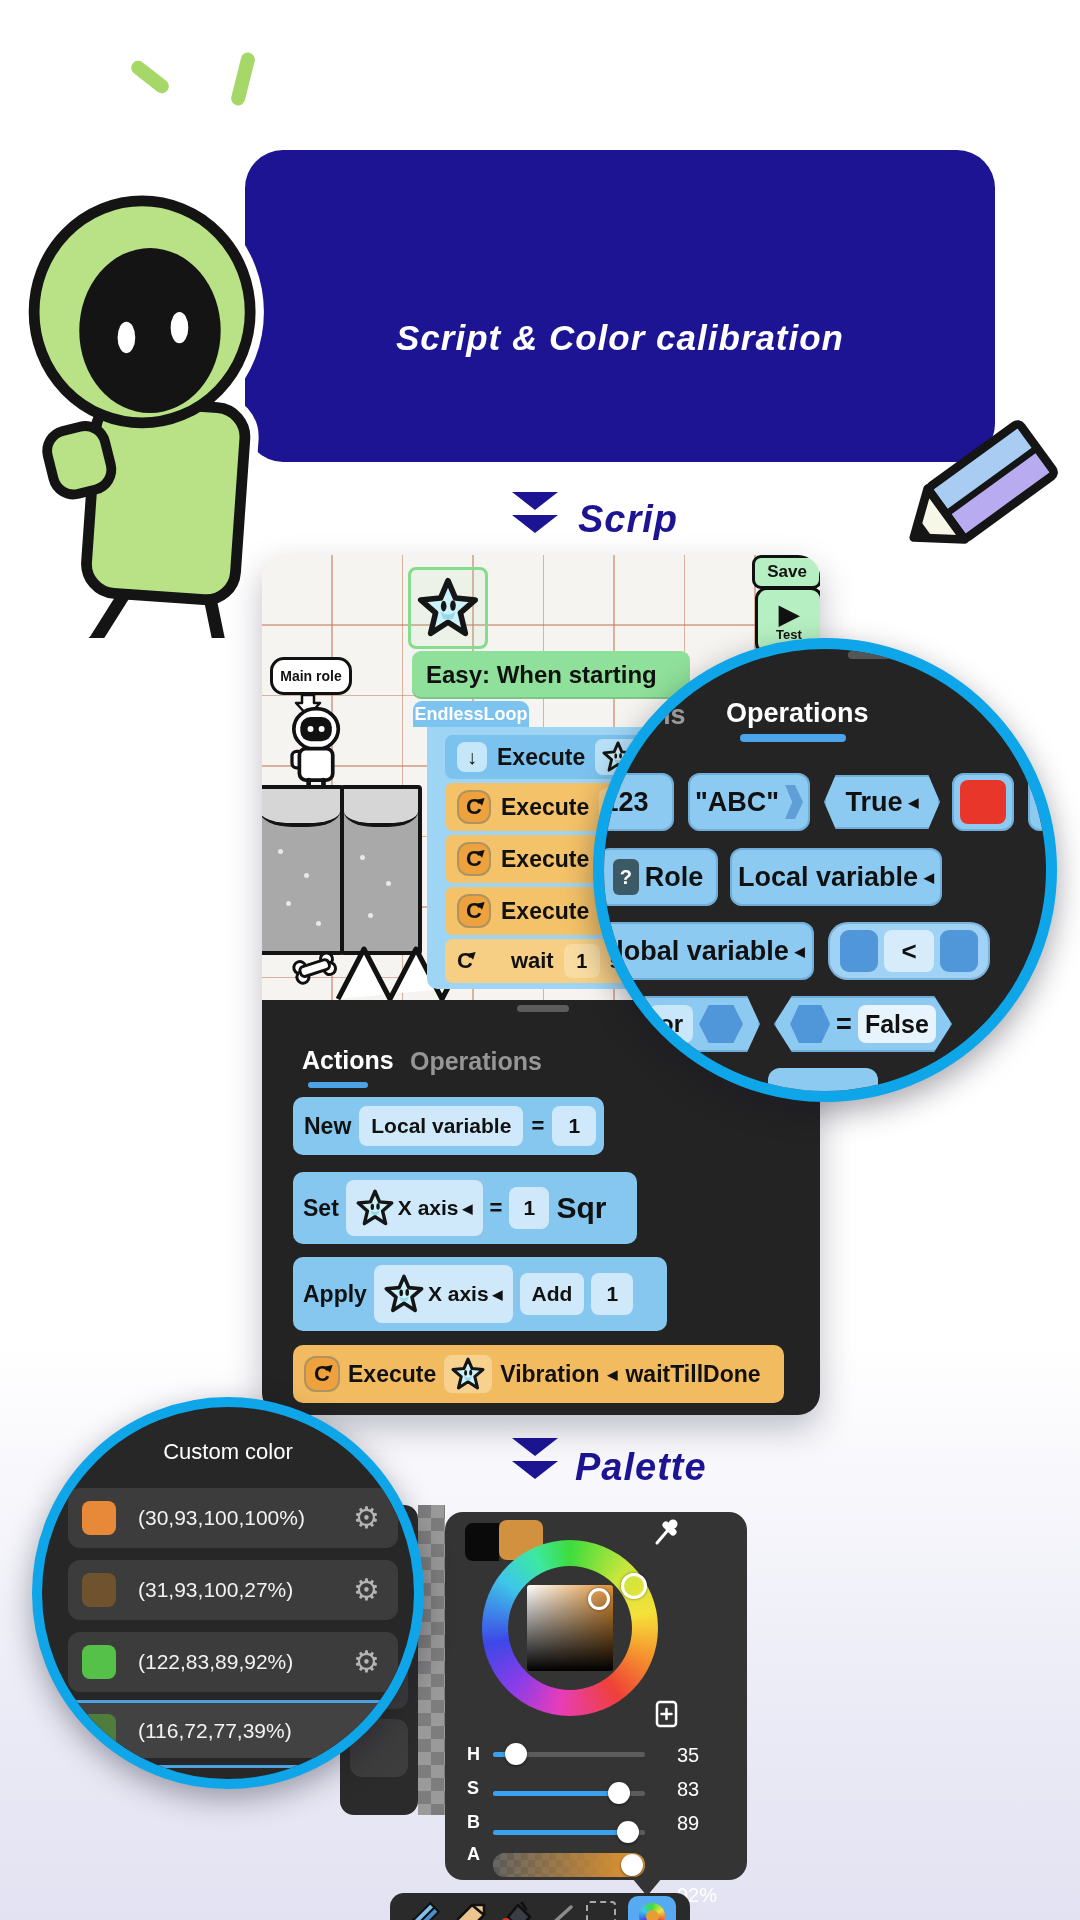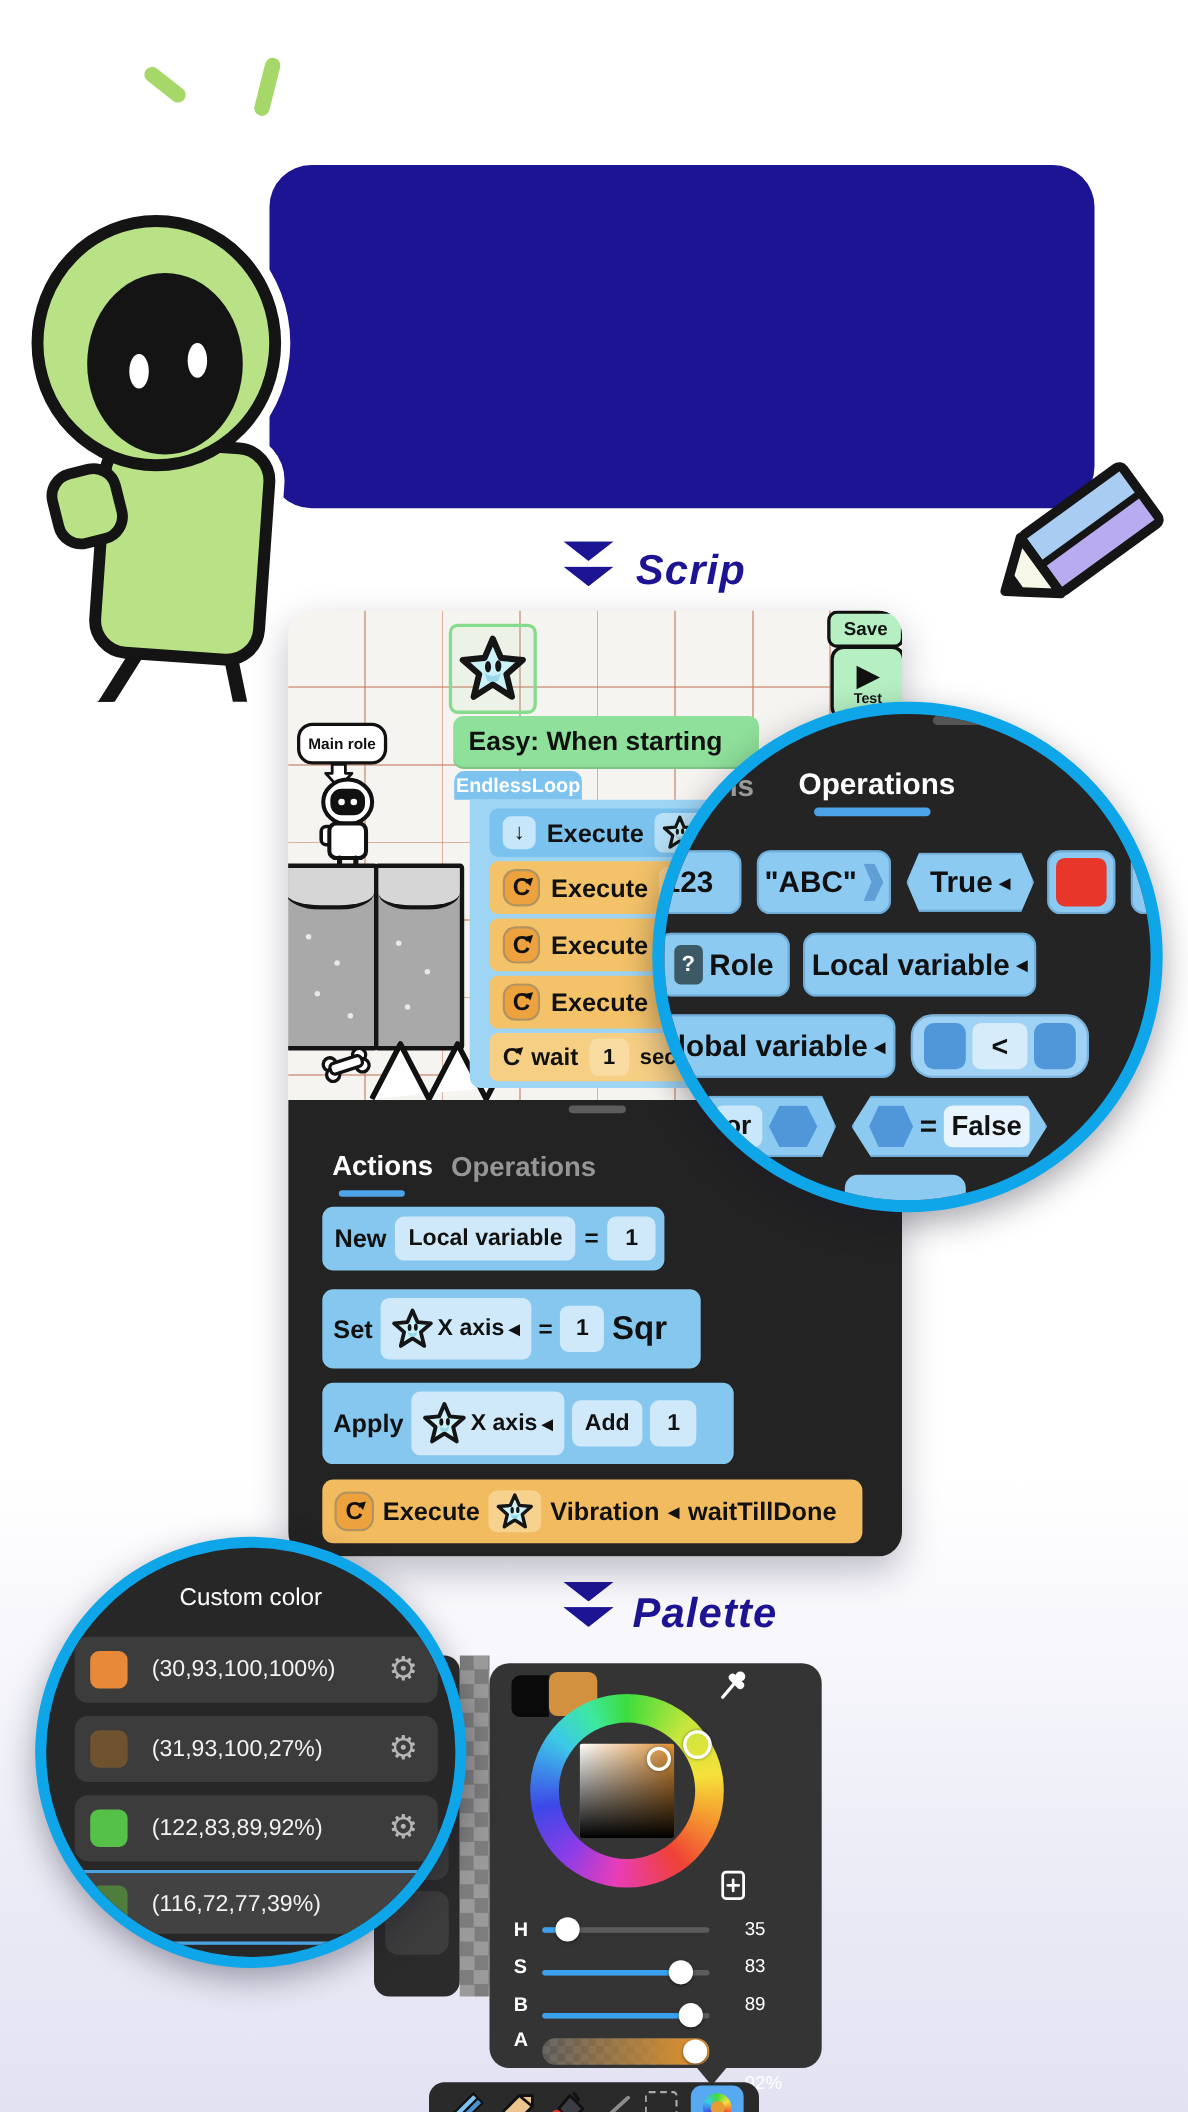--- a/index.html
+++ b/index.html
@@ -68,21 +68,21 @@
   
   .cc-row{background:#3c3c3c;border-radius:12px;display:flex;align-items:center;color:#fff;}
   .cc-label{font-size:21px;color:#f2f2f2;}
   .sw{width:34px;height:34px;border-radius:8px;}
   .gear{color:#b5b5b5;font-size:30px;line-height:1;}
   .blue-line{background:#4aa3e0;height:3px;}
   
   .checker{background-image:conic-gradient(#9a9a9a 90deg,#7d7d7d 0 180deg,#9a9a9a 0 270deg,#7d7d7d 0);background-size:26px 26px;}
   .panel{background:#343434;border-radius:18px;}
   .slider-label{color:#fff;font-size:18px;font-weight:600;}
-  .slider-val{color:#fff;font-size:17px;}
+  .slider-val{color:#fff;font-size:20px;}
   .track{height:5px;border-radius:3px;background:#5c5c5c;position:relative;}
   .track .fill{position:absolute;left:0;top:0;bottom:0;background:#3aa0f0;border-radius:3px;}
   .knob{position:absolute;width:22px;height:22px;background:#fff;border-radius:50%;top:-9px;box-shadow:0 1px 3px rgba(0,0,0,.5);}
   .atrack{height:24px;border-radius:12px;position:relative;overflow:hidden;
           background-image:conic-gradient(#8c8c8c 90deg,#6f6f6f 0 180deg,#8c8c8c 0 270deg,#6f6f6f 0);background-size:14px 14px;}
   .atrack .grad{position:absolute;inset:0;background:linear-gradient(to right,rgba(70,70,70,.55),#d89030 88%);}
   .atrack .knob{top:1px;}
   .toolbar{background:#2a2a2a;border-radius:14px 14px 0 0;}
   .tool-active{background:#57a9f2;border-radius:10px;display:flex;align-items:center;justify-content:center;}
   .wheelmini{width:26px;height:26px;border-radius:50%;background:conic-gradient(#3ddc3d,#f5e13a,#ef4136,#e83db8,#3d48e8,#3dc8e8,#3ddc3d);display:flex;align-items:center;justify-content:center;}
@@ -94,20 +94,21 @@
   .tail{width:0;height:0;border-left:15px solid transparent;border-right:15px solid transparent;border-top:18px solid #343434;}
   .dash-rect{border:2.5px dashed #a9a9a9;border-radius:4px;}
 </style>
 </head>
 <body>
 
 <div class="abs sparkle" style="left:128px;top:70px;width:44px;height:14px;transform:rotate(38deg);"></div>
 <div class="abs sparkle" style="left:236px;top:52px;width:14px;height:54px;transform:rotate(14deg);"></div>
 
 <div class="abs banner">
+  <div class="abs banner-sub">Script &amp; Color calibration</div>
 </div>
 
 <svg class="abs" style="left:6px;top:88px;z-index:3;" width="286" height="550" viewBox="0 0 290 560">
   <g stroke-linejoin="round">
     <rect x="86" y="322" width="152" height="196" rx="30" fill="#b9e186" stroke="#fff" stroke-width="28" transform="rotate(4 162 420)"></rect>
     <ellipse cx="138" cy="228" rx="110" ry="113" fill="#b9e186" stroke="#fff" stroke-width="28"></ellipse>
     <path d="M122 512 L88 566" stroke="#141414" stroke-width="13" fill="none" stroke-linecap="round"></path>
     <path d="M92 562 q-26 18 -50 14" stroke="#141414" stroke-width="13" fill="none" stroke-linecap="round"></path>
     <ellipse cx="44" cy="578" rx="17" ry="8" fill="#141414" transform="rotate(-12 44 578)"></ellipse>
     <path d="M206 514 L220 582" stroke="#141414" stroke-width="13" fill="none" stroke-linecap="round"></path>
@@ -259,21 +260,21 @@
       <span style="font-size:23px;">Execute</span>
       <span class="chip ol" style="width:48px;height:38px;">
         <svg width="34" height="34" viewBox="0 0 100 100">
             <use href="#star-g"></use>
           </svg>
       </span>
     </div>
 
     <div class="abs srow waitr" style="left:183px;top:384px;width:198px;height:44px;">
       <span class="cg">C</span>
-      <span style="font-size:22px;">wait</span>
+      <span style="font-size:22px;margin-left:28px;">wait</span>
       <span class="chip" style="width:36px;height:34px;background:#f8dca2;font-size:20px;">1</span>
       <span style="font-size:20px;">sec</span>
     </div>
   </div>
 
   <div class="abs sheet">
     <div class="abs" style="left:255px;top:5px;width:52px;height:7px;background:#5c5c5c;border-radius:4px;"></div>
     <div class="abs tab-active" style="left:40px;top:46px;">Actions</div>
     <div class="abs tab-underline" style="left:46px;top:82px;width:60px;height:6px;"></div>
     <div class="abs tab-idle" style="left:148px;top:47px;">Operations</div>

